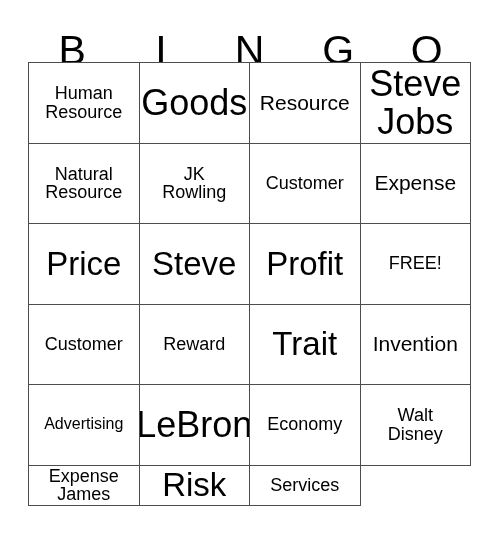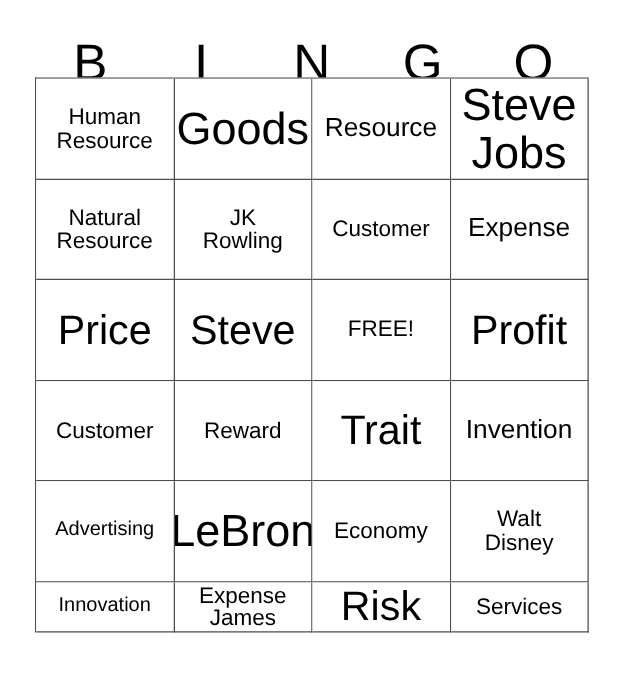--- a/index.html
+++ b/index.html
@@ -129,24 +129,24 @@
       <div class="bingo-cell">
         <span class="bingo-cell-text fs-sm">Expense</span>
       </div>
       <div class="bingo-cell">
         <span class="bingo-cell-text fs-xl">Price</span>
       </div>
       <div class="bingo-cell">
         <span class="bingo-cell-text fs-xl">Steve</span>
       </div>
       <div class="bingo-cell">
-        <span class="bingo-cell-text fs-md">FREE!</span>
+        <span class="bingo-cell-text fs-xl">Profit</span>
       </div>
       <div class="bingo-cell">
-        <span class="bingo-cell-text fs-xl">Profit</span>
+        <span class="bingo-cell-text fs-md">FREE!</span>
       </div>
       <div class="bingo-cell">
         <span class="bingo-cell-text fs-xs">Customer</span>
       </div>
       <div class="bingo-cell">
         <span class="bingo-cell-text fs-md">Reward</span>
       </div>
       <div class="bingo-cell">
         <span class="bingo-cell-text fs-xl">Trait</span>
       </div>
@@ -160,23 +160,20 @@
         <span class="bingo-cell-text fs-lg">LeBron</span>
       </div>
       <div class="bingo-cell">
         <span class="bingo-cell-text fs-xs">Economy</span>
       </div>
       <div class="bingo-cell">
         <span class="bingo-cell-text fs-md">Walt
 Disney</span>
       </div>
       <div class="bingo-cell">
-        <span class="bingo-cell-text fs-xxs">Innovation</span>
-      </div>
-      <div class="bingo-cell">
         <span class="bingo-cell-text fs-md">Expense
 James</span>
       </div>
       <div class="bingo-cell">
         <span class="bingo-cell-text fs-xl">Risk</span>
       </div>
       <div class="bingo-cell">
         <span class="bingo-cell-text fs-xs">Services</span>
       </div>
     </div>

